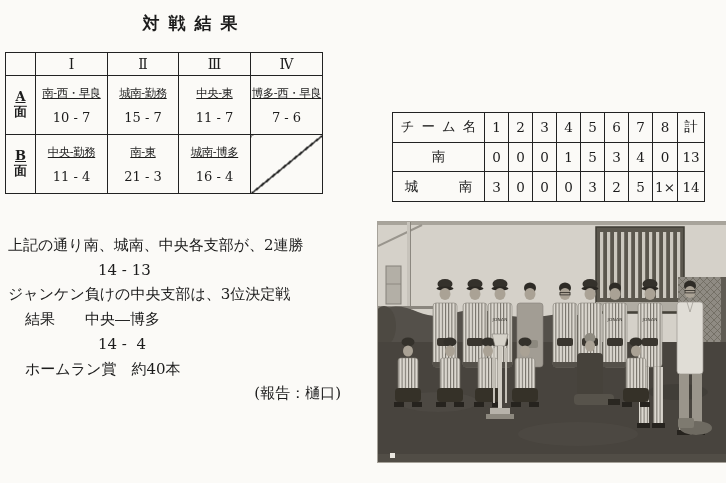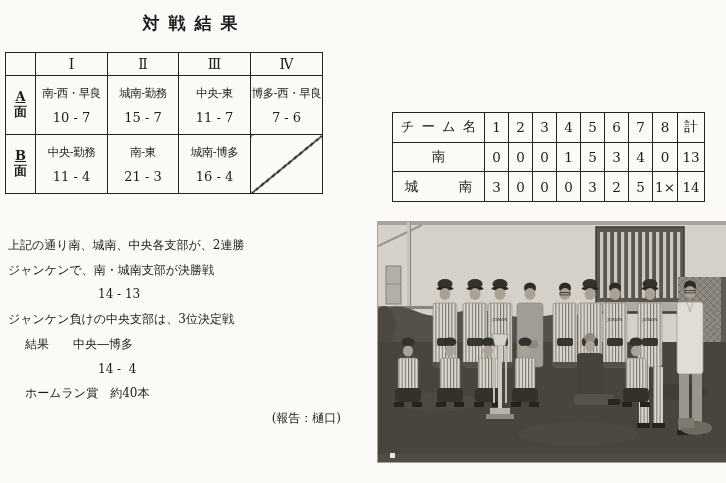--- a/index.html
+++ b/index.html
@@ -17,31 +17,31 @@
   
   table{border-collapse:collapse;table-layout:fixed;}
   .results{position:absolute;left:5px;top:52px;width:318px;}
   .results th,.results td{border:1.6px solid #222;padding:0;text-align:center;vertical-align:middle;box-sizing:border-box;}
   .results thead tr{height:23px;}
   .results thead th{font-size:14px;font-weight:normal;}
   .results tbody tr{height:59px;}
   .rl{display:flex;flex-direction:column;align-items:center;justify-content:center;font-size:13px;line-height:1.15;}
   .rl .rl-letter{text-decoration:underline;}
   .cellwrap{display:flex;flex-direction:column;justify-content:center;gap:9px;height:100%;}
-  .teams{font-size:11.5px;letter-spacing:-0.5px;white-space:nowrap;overflow:hidden;}
+  .teams{font-size:11.5px;letter-spacing:-0.5px;white-space:nowrap;overflow:hidden;text-decoration:underline;}
   .score{font-size:13px;white-space:pre;}
   .diag{background:linear-gradient(to bottom right,transparent calc(50% - 0.9px),#222 calc(50% - 0.9px),#222 calc(50% + 0.9px),transparent calc(50% + 0.9px));}
   
   .linescore{position:absolute;left:392px;top:86px;width:312px;margin-top:26px;}
   .linescore th,.linescore td{border:1.6px solid #222;padding:0;text-align:center;vertical-align:middle;font-weight:normal;font-size:13.5px;box-sizing:border-box;}
   .linescore tr{height:29.7px;}
   .teamname-h{letter-spacing:7px;text-indent:7px;}
   .teamcell{white-space:pre;}
   
-  .report{position:absolute;left:8px;top:233px;width:344px;font-size:12px;}
+  .report{position:absolute;left:8px;top:233px;width:344px;font-size:15px;}
   .ln{margin:0;line-height:24.7px;white-space:pre;}
   .ind1{padding-left:17px;}
   .ind2{padding-left:90px;}
   .alignr{text-align:right;padding-right:11px;}
   
   .photo{position:absolute;left:378px;top:222px;width:348px;height:240px;outline:1px solid #a6a29a;}
   .photo svg{display:block;}
 </style>
 </head>
 <body>
@@ -178,21 +178,20 @@
       <td>2</td>
       <td>5</td>
       <td>1×</td>
       <td>14</td>
     </tr>
   </tbody>
 </table>
 
 <div class="report">
   <p class="ln">上記の通り南、城南、中央各支部が、2連勝</p>
-  <p class="ln">ジャンケンで、南・城南支部が決勝戦</p>
   <p class="ln ind2">14 - 13</p>
   <p class="ln">ジャンケン負けの中央支部は、3位決定戦</p>
   <p class="ln ind1">結果　　中央―博多</p>
   <p class="ln ind2">14 -  4</p>
   <p class="ln ind1">ホームラン賞　約40本</p>
   <p class="ln alignr">(報告：樋口)</p>
 </div>
 
 <div class="photo">
 <svg width="348" height="240" viewBox="0 0 348 240" xmlns="http://www.w3.org/2000/svg">

